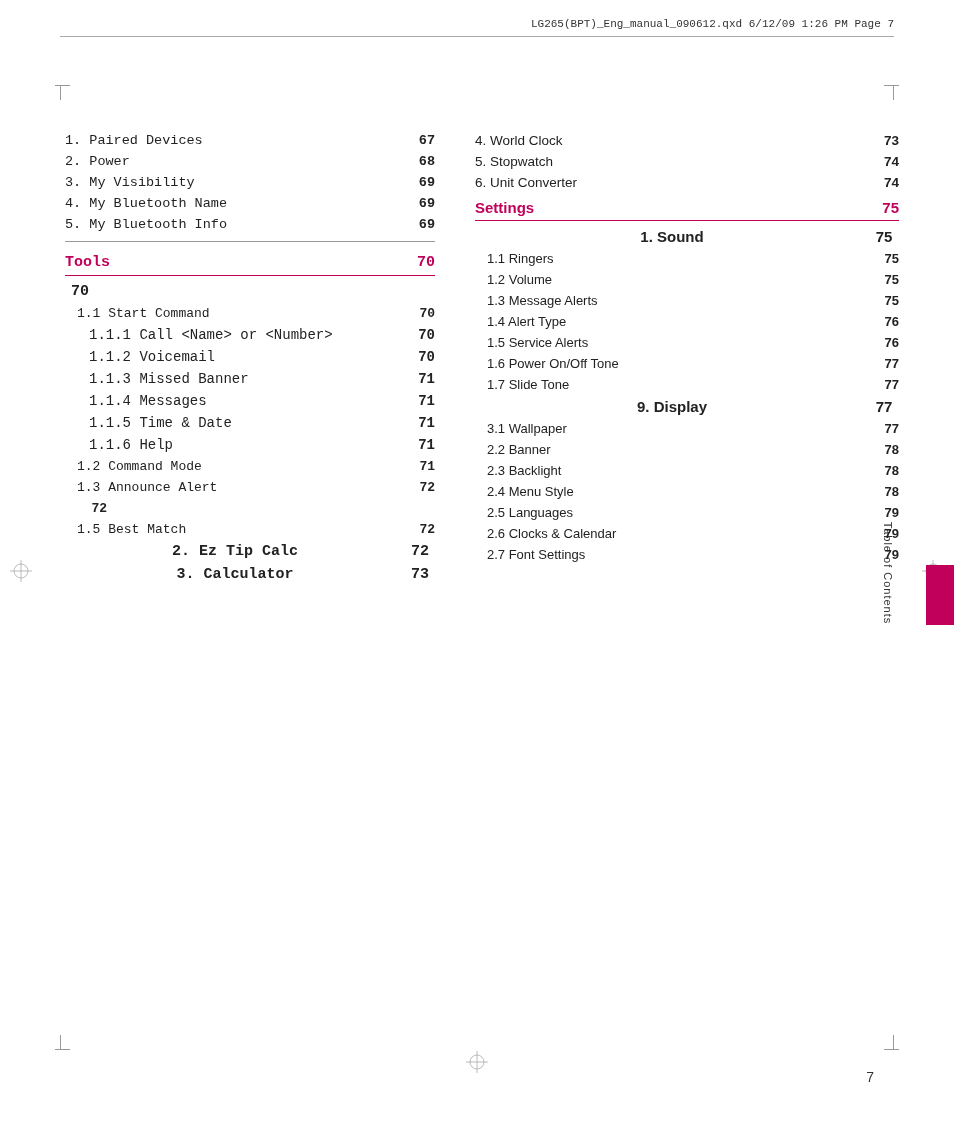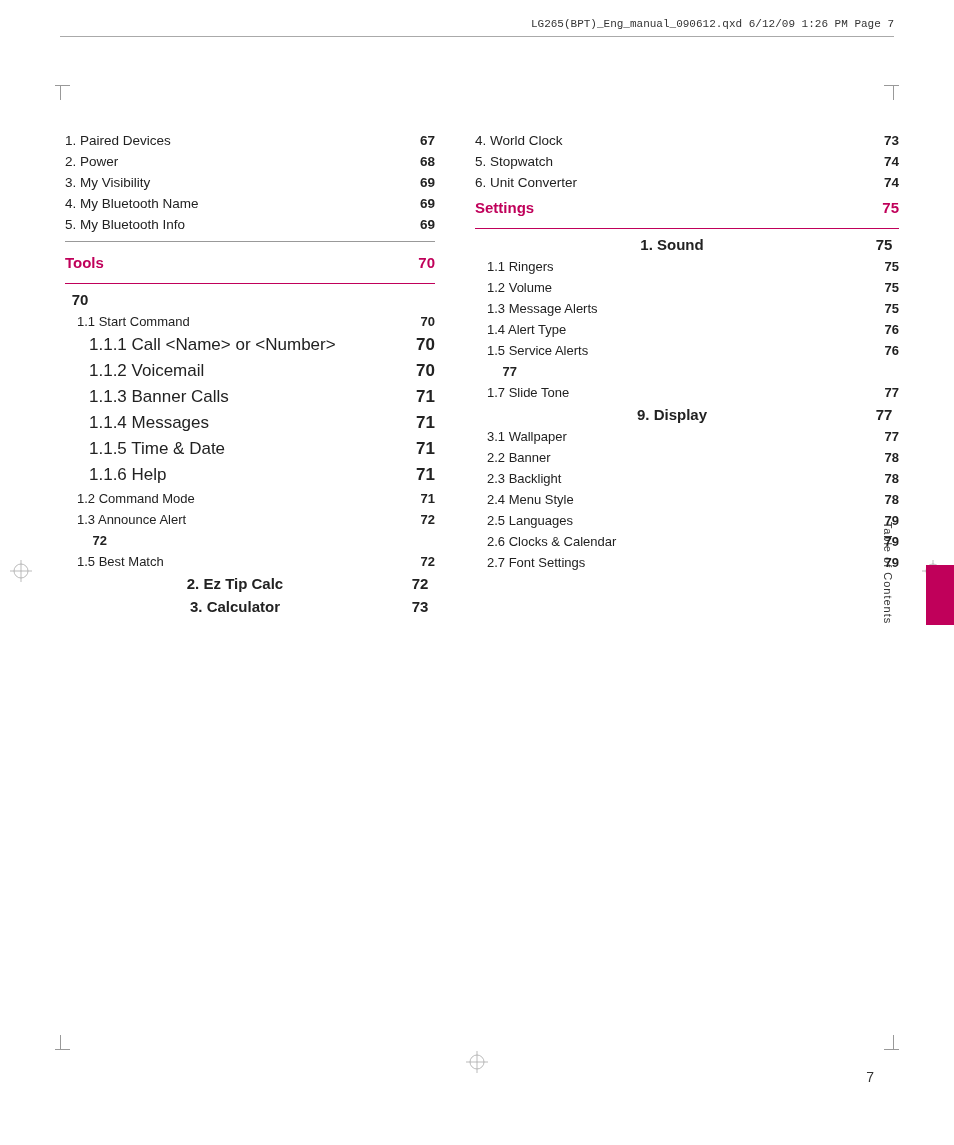--- a/index.html
+++ b/index.html
@@ -60,20 +60,21 @@
       top: 130px;
       left: 65px;
       right: 55px;
       display: flex;
       gap: 0;
     }
 
     .left-col {
       width: 370px;
       flex-shrink: 0;
+      font-family: Liberation Mono, monospace;
     }
 
     .right-col {
       flex: 1;
       padding-left: 40px;
     }
 
     .toc-item {
       display: flex;
       justify-content: space-between;
@@ -90,21 +91,21 @@
     .toc-item .page-num {
       font-weight: bold;
       min-width: 30px;
       text-align: right;
     }
 
     .toc-section-header {
       display: flex;
       justify-content: space-between;
       align-items: flex-start;
-      padding: 6px 0 12px 0;
+      padding: 6px 0 4px 0;
       font-size: 15px;
       font-weight: bold;
       color: #c0005a;
       border-bottom: 1.5px solid #c0005a;
       margin-bottom: 4px;
     }
 
     .toc-section-header .page-num {
       font-weight: bold;
       color: #c0005a;
@@ -117,21 +118,21 @@
       text-align: center;
     }
 
     .toc-item.sub1 {
       padding-left: 12px;
       font-size: 13px;
     }
 
     .toc-item.sub2 {
       padding-left: 24px;
-      font-size: 17px;
+      font-size: 14px;
       justify-content: center;
     }
 
     .divider-line {
       border: none;
       border-top: 1px solid #999;
       margin: 6px 0;
     }
 
     .top-left-v { position: absolute; top: 85px; left: 60px; width: 1px; height: 15px; background: #999; }
@@ -257,21 +258,21 @@
     </div>
     <div class="toc-item sub2">
       <span class="label">1.1.1  Call &lt;Name&gt; or &lt;Number&gt;</span>
       <span class="page-num">70</span>
     </div>
     <div class="toc-item sub2">
       <span class="label">1.1.2  Voicemail</span>
       <span class="page-num">70</span>
     </div>
     <div class="toc-item sub2">
-      <span class="label">1.1.3  Banner Calls</span>
+      <span class="label">1.1.3  Missed Banner</span>
       <span class="page-num">71</span>
     </div>
     <div class="toc-item sub2">
       <span class="label">1.1.4  Messages</span>
       <span class="page-num">71</span>
     </div>
     <div class="toc-item sub2">
       <span class="label">1.1.5  Time &amp; Date</span>
       <span class="page-num">71</span>
     </div>
@@ -343,20 +344,21 @@
     </div>
     <div class="toc-item sub1">
       <span class="label">1.4 Alert Type</span>
       <span class="page-num">76</span>
     </div>
     <div class="toc-item sub1">
       <span class="label">1.5 Service Alerts</span>
       <span class="page-num">76</span>
     </div>
     <div class="toc-item sub1">
+      <span class="label">1.6 Power On/Off Tone</span>
       <span class="page-num">77</span>
     </div>
     <div class="toc-item sub1">
       <span class="label">1.7 Slide Tone</span>
       <span class="page-num">77</span>
     </div>
     <div class="toc-item bold-item">
       <span class="label">9. Display</span>
       <span class="page-num">77</span>
     </div>

